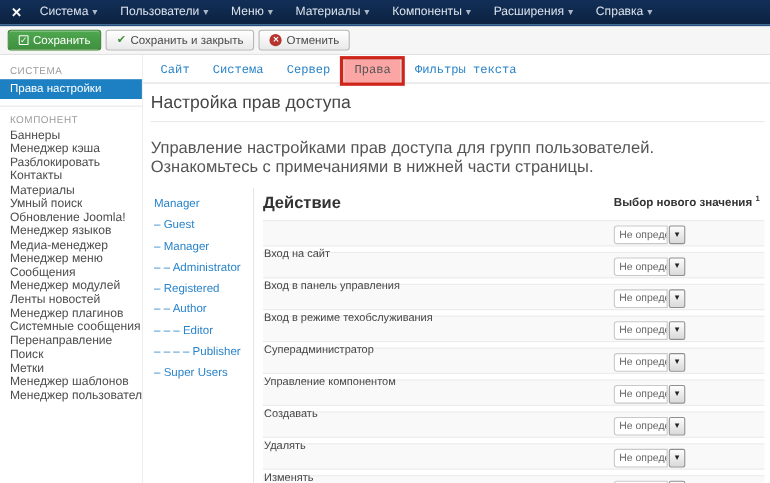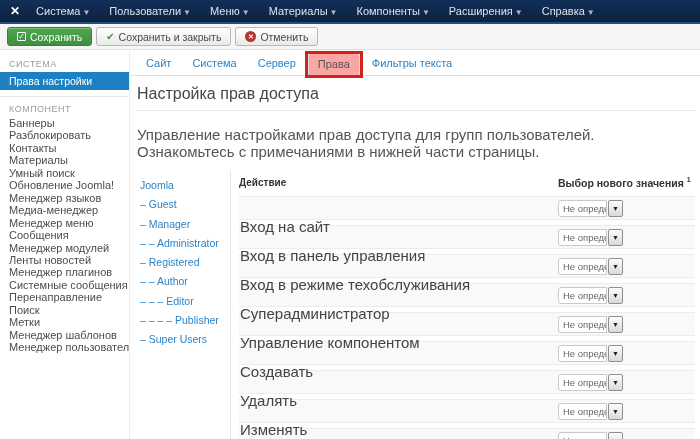--- a/index.html
+++ b/index.html
@@ -52,21 +52,21 @@
   }
   .sidebar-divider { border-bottom: 1px solid #e7e7e7; margin: 6px 0 3px; }
   .sidebar-list .side-item {
     color: #4c4c4c; font-size: 11px; line-height: 12.45px; padding: 0 9px; cursor: pointer;
     white-space: nowrap; overflow: hidden;
   }
 
   .main { flex: 1; min-width: 0; }
 
   
-  .tabs { display: flex; align-items: flex-start; padding: 3px 12px 0 7px; border-bottom: 1px solid #ddd; }
+  .tabs { display: flex; align-items: center; padding: 3px 12px 0 7px; border-bottom: 1px solid #ddd; font-family: Liberation Mono, monospace; }
   .tab {
     color: #2a84c9; font-size: 11px; padding: 4px 9px 5px; cursor: pointer; position: relative;
     white-space: nowrap; margin-right: 3px;
   }
   .tab.active {
     color: #555; background: #fca5a5; border: 1px solid #ddd; border-bottom-color: #fff;
     border-radius: 3px 3px 0 0; margin-bottom: -1px;
   }
   .tab .annotation { display: none; }
   .tab.active .annotation {
@@ -83,28 +83,28 @@
   .page-desc { font-size: 15px; color: #555; margin: 15px 0 11px; }
 
   
   .perm-wrap { display: flex; }
   .groups { width: 94px; flex: none; border-right: 1px solid #e5e5e5; padding: 5px 0 0 3px; }
   .group-item {
     color: #2a84c9; font-size: 10.5px; line-height: 19.3px; cursor: pointer; white-space: nowrap;
   }
   .perm-table { flex: 1; min-width: 0; padding-left: 8px; }
   .perm-head { display: flex; align-items: center; padding: 5px 0 7px; }
-  .perm-head .col-action { flex: 1; font-size: 10px; font-weight: bold; color: #333; }
+  .perm-head .col-action { flex: 1; font-size: 15px; font-weight: bold; color: #333; }
   .perm-head .col-value { width: 137px; font-size: 10.5px; font-weight: bold; color: #333; }
   .col-value sup { font-size: 7px; }
   .perm-row {
     display: flex; align-items: center; height: 24px; background: #f9f9f9;
     border-top: 1px solid #ececec; border-bottom: 1px solid #ececec; margin-bottom: 5px;
   }
-  .perm-row .action { flex: 1; font-size: 15px; color: #444; padding-left: 1px; margin-top: 38px; }
+  .perm-row .action { flex: 1; font-size: 10px; color: #444; padding-left: 1px; margin-top: 38px; }
   .perm-row .value-cell { width: 137px; }
   .dropdown { display: inline-flex; align-items: center; cursor: pointer; }
   .dd-text {
     width: 49px; height: 17px; line-height: 15px; background: #fff;
     border: 1px solid #c9c9c9; border-radius: 3px 0 0 3px; font-size: 9.5px; color: #666;
     padding: 0 4px; white-space: nowrap; overflow: hidden;
   }
   .dd-btn {
     width: 15px; height: 17px; margin-left: 1px; border: 1px solid #8f8f8f; border-radius: 2px;
     background: linear-gradient(#fdfdfd, #d9d9d9); display: inline-flex;
@@ -154,20 +154,21 @@
 
   <div class="sidebar">
     <div class="section-header">СИСТЕМА</div>
     <div class="sidebar-selected">Права настройки</div>
     <div class="sidebar-divider"></div>
     <div class="section-header">КОМПОНЕНТ</div>
     <div class="sidebar-list">
 
         <div class="side-item">Баннеры</div>
 
+        <div class="side-item">Менеджер кэша</div>
 
         <div class="side-item">Разблокировать</div>
 
         <div class="side-item">Контакты</div>
 
         <div class="side-item">Материалы</div>
 
         <div class="side-item">Умный поиск</div>
 
 
@@ -217,21 +218,21 @@
       </div>
 
     <div class="panel">
       <h2 class="page-title">Настройка прав доступа</h2>
       <p class="page-desc">Управление настройками прав доступа для групп пользователей. Ознакомьтесь с примечаниями в нижней части страницы.</p>
 
       <div class="perm-wrap">
 
         <div class="groups">
 
-            <div class="group-item">Joomla</div>
+            <div class="group-item">Manager</div>
 
             <div class="group-item">– Guest</div>
 
             <div class="group-item">– Manager</div>
 
             <div class="group-item">– – Administrator</div>
 
             <div class="group-item">– Registered</div>
 
             <div class="group-item">– – Author</div>

